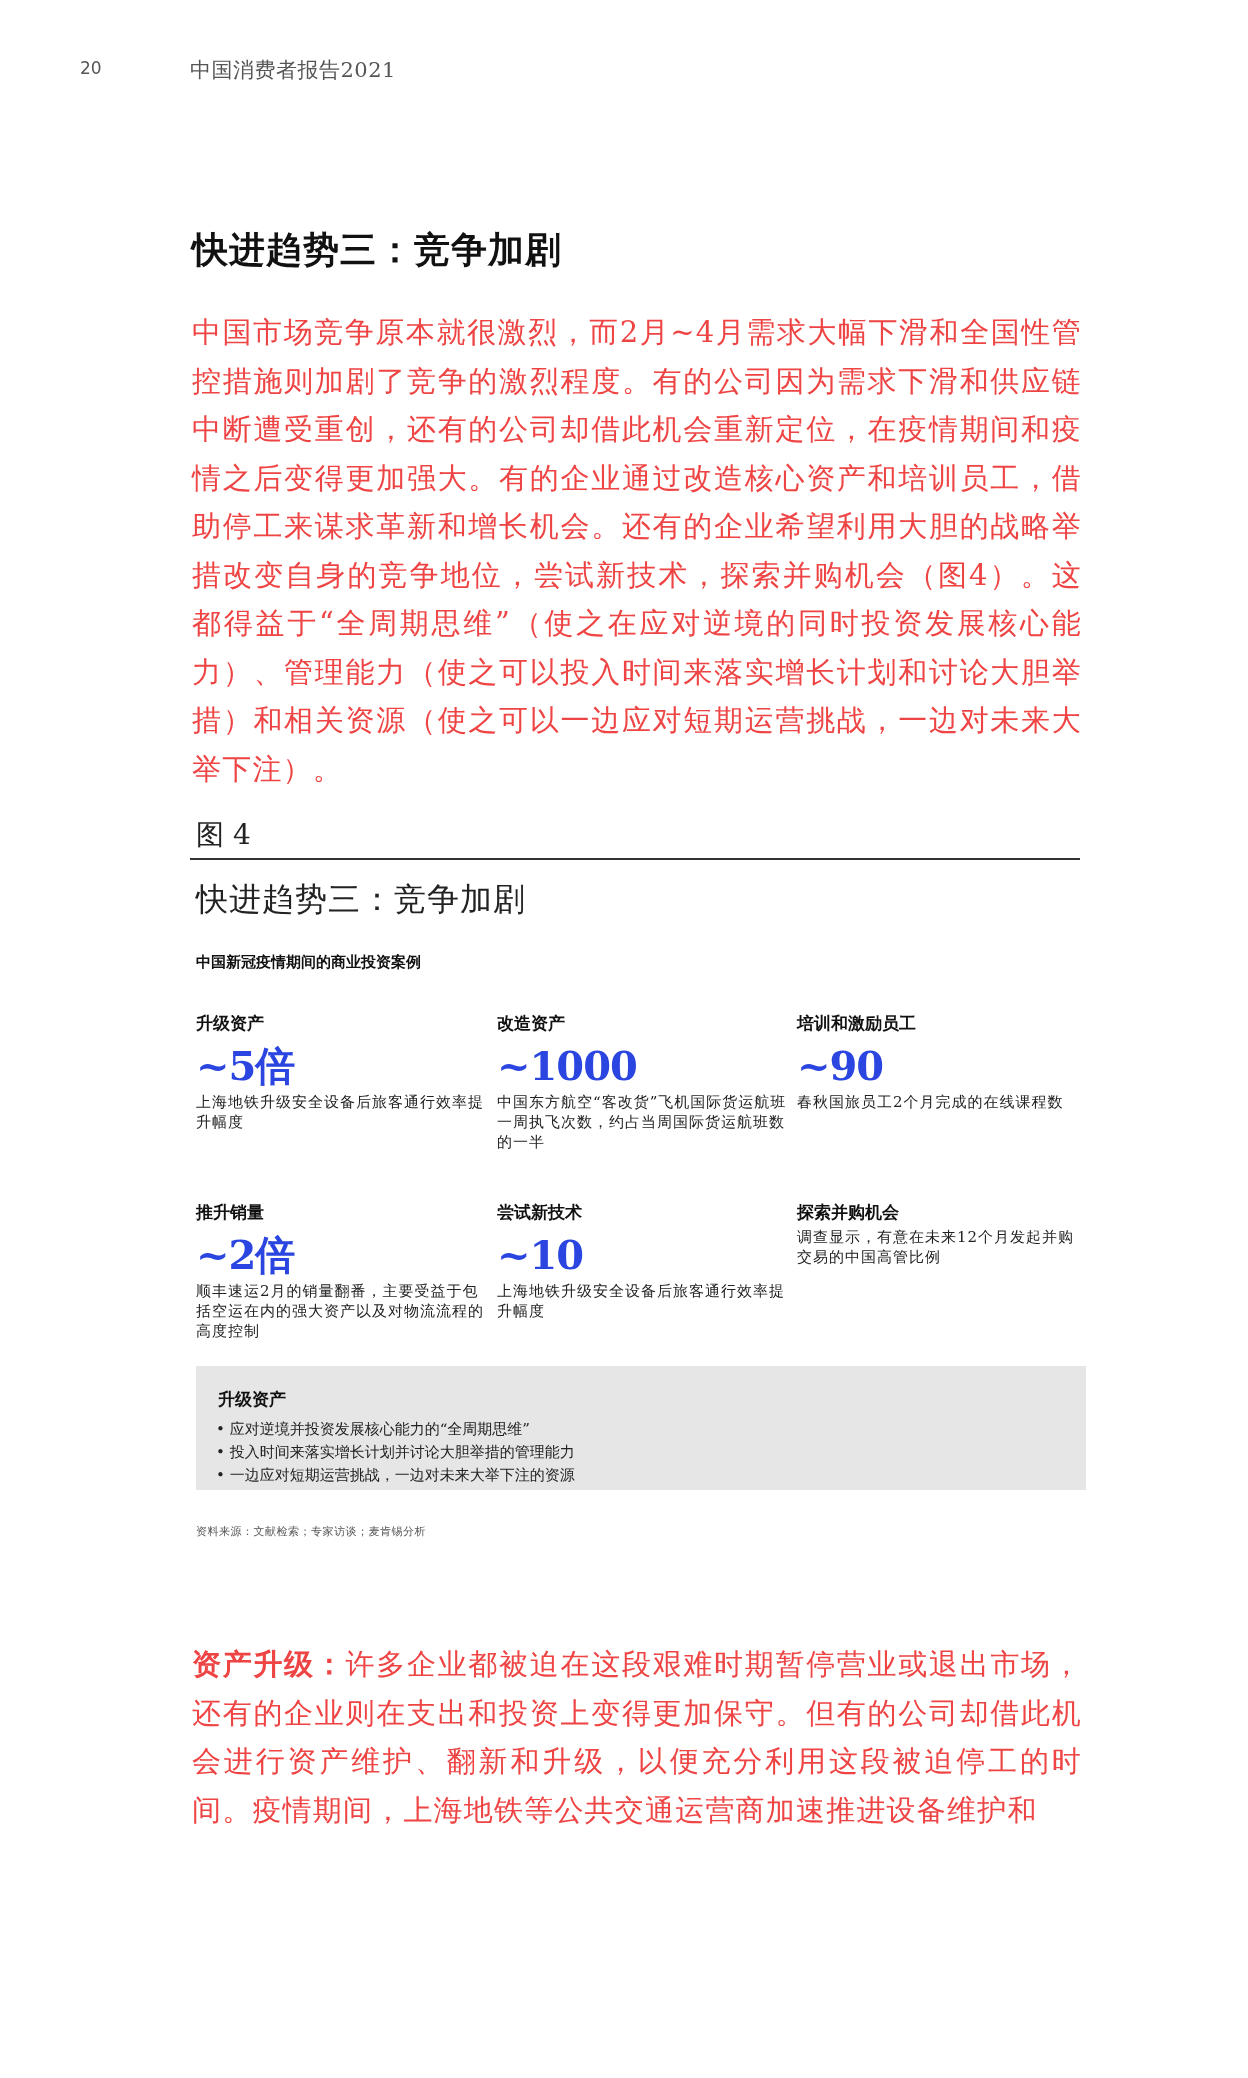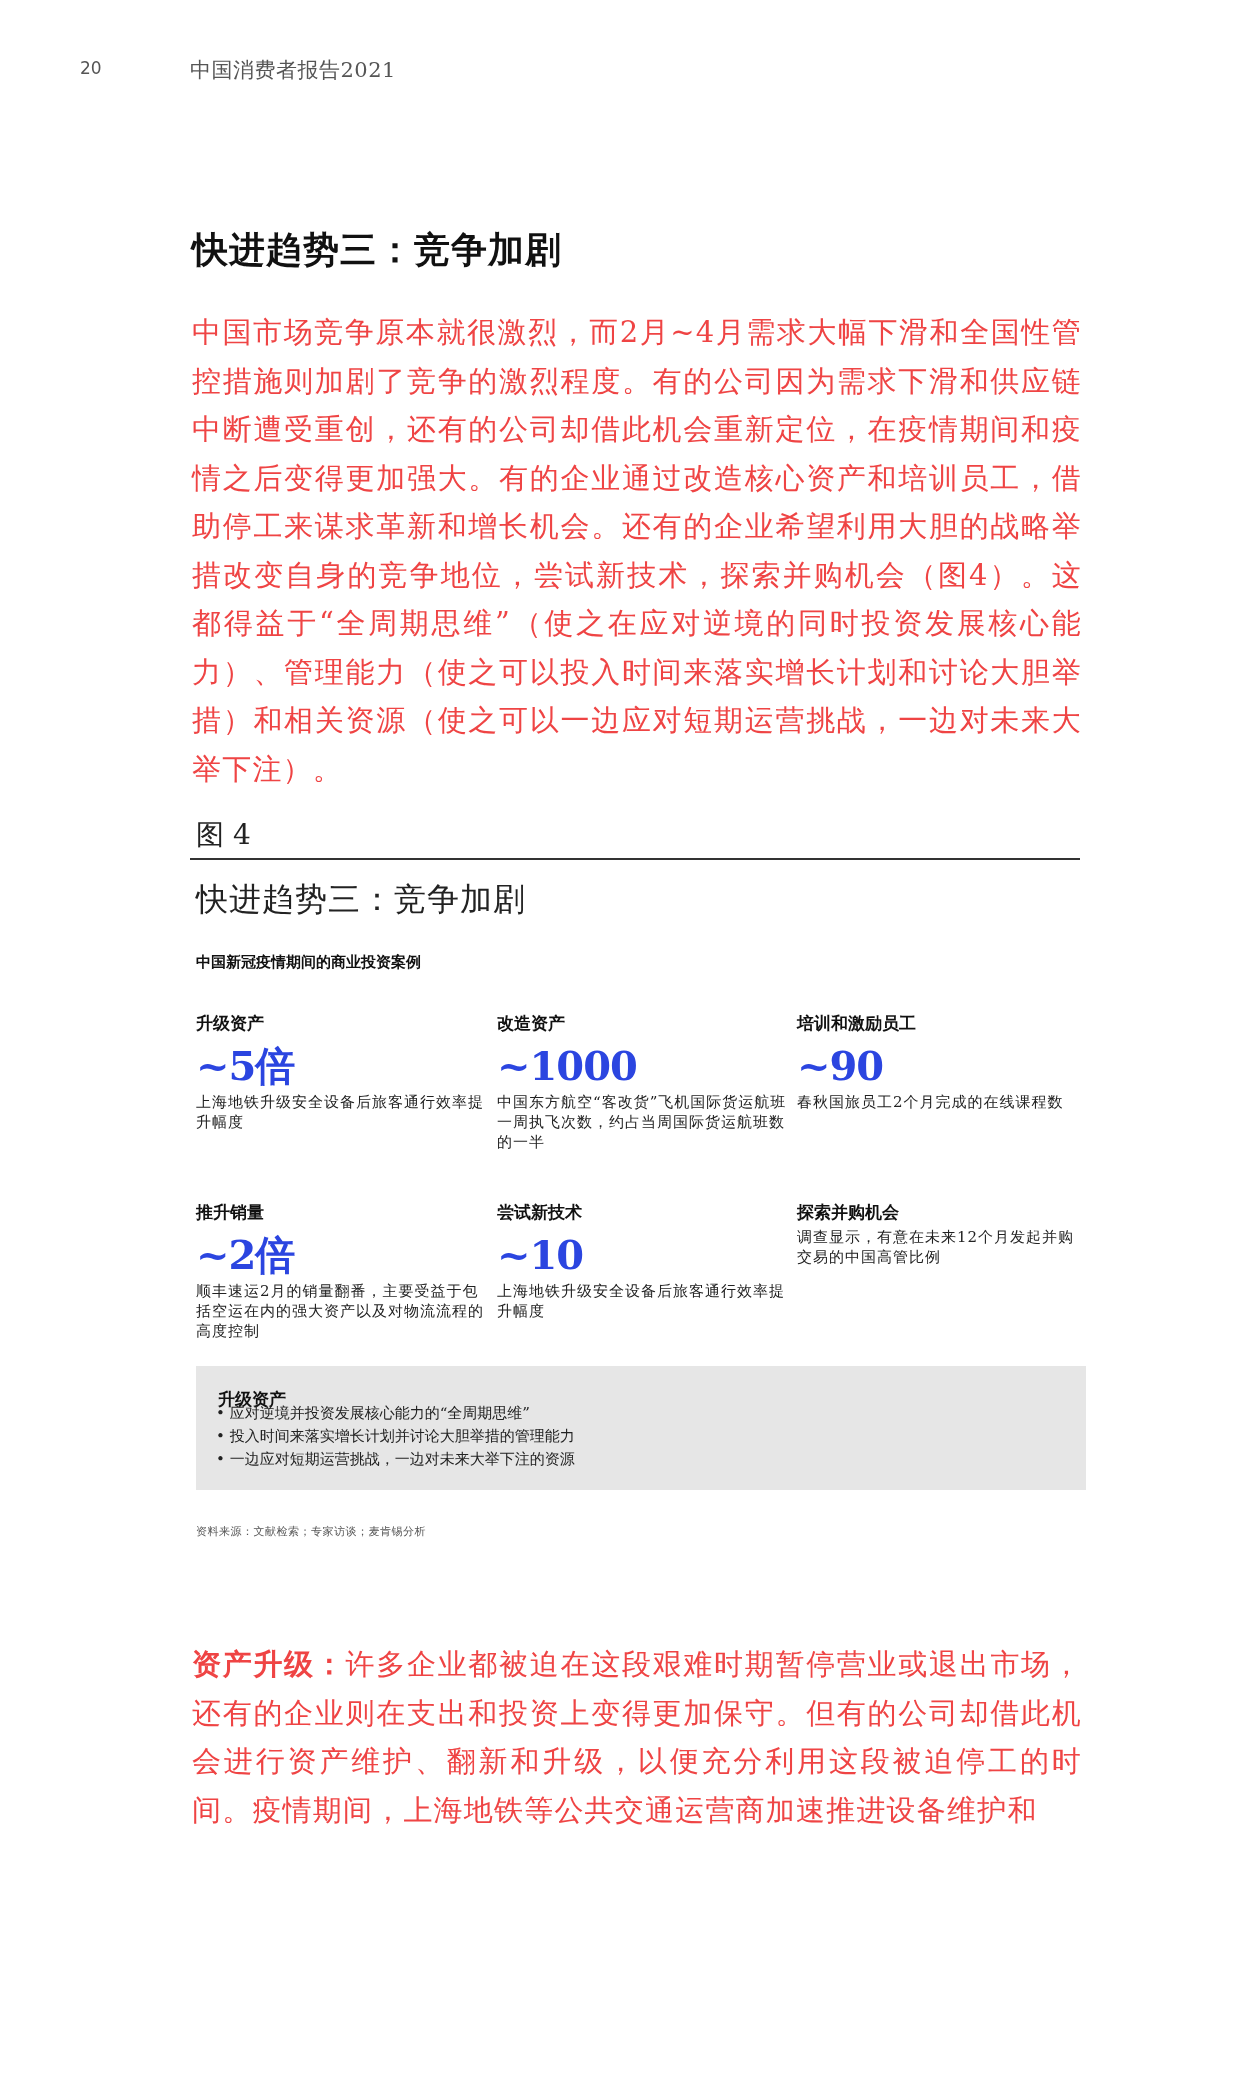--- a/index.html
+++ b/index.html
@@ -14,21 +14,21 @@
   .fig-label { left: 196px; top: 816px; font-size: 28px; color: #222; }
   .fig-rule { left: 190px; top: 858px; width: 890px; height: 2px; background: #333; }
   .fig-title { left: 196px; top: 878px; font-size: 32px; color: #222; letter-spacing: 1px; }
   .fig-subtitle { left: 196px; top: 953px; font-size: 15px; font-weight: bold; color: #111; }
   .stat { width: 290px; }
   .stat-label { font-size: 17px; font-weight: bold; color: #111; height: 22px; }
   .stat-value { font-size: 40px; font-weight: bold; color: #2b45e0; margin-top: 10px; line-height: 44px; letter-spacing: -1px; }
   .stat-desc { font-size: 15px; color: #222; line-height: 20px; margin-top: 4px; letter-spacing: 1px; }
   .core-box { left: 196px; top: 1366px; width: 890px; height: 124px; background: #e6e6e6; }
   .core-title { position: absolute; left: 22px; top: 22px; font-size: 17px; font-weight: bold; color: #111; }
-  .core-list { position: absolute; left: 20px; top: 36px; margin: 0; padding: 0; list-style: none; }
+  .core-list { position: absolute; left: 20px; top: 52px; margin: 0; padding: 0; list-style: none; }
   .core-list li { font-size: 15px; line-height: 23px; color: #222; }
   .core-list li::before { content: "• "; }
   .source { left: 196px; top: 1524px; font-size: 11px; color: #555; letter-spacing: 0.5px; }
   .para2 { top: 1640px; }
   .para2 b { font-weight: bold; }
 </style>
 </head>
 <body>
 
 <div class="abs page-num">20</div>

